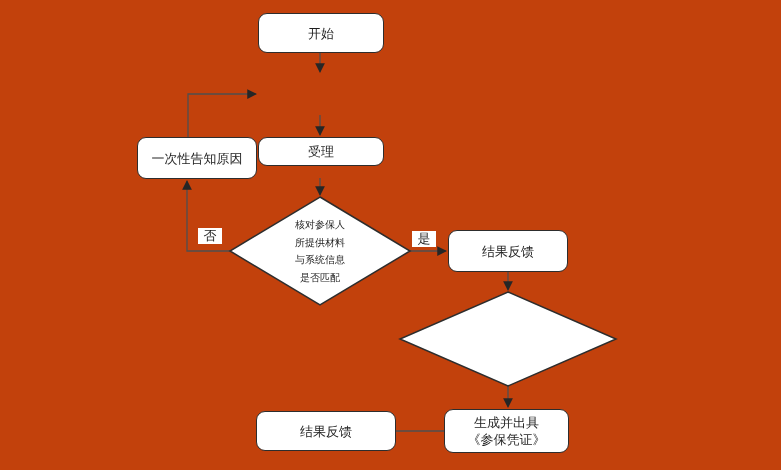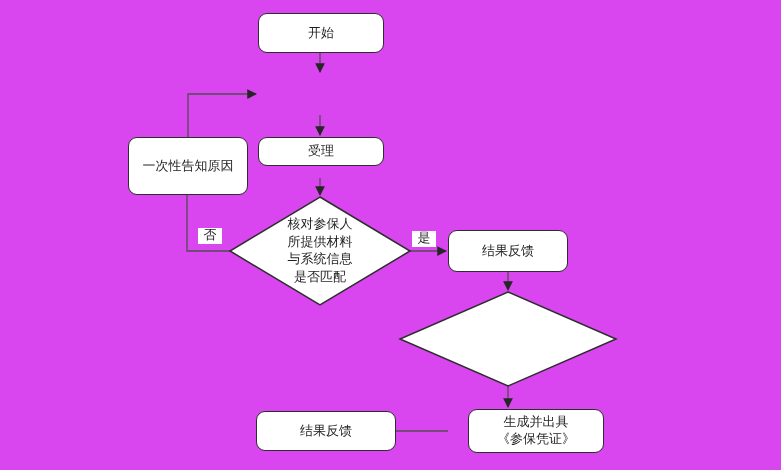--- a/index.html
+++ b/index.html
@@ -1,30 +1,30 @@
 <!DOCTYPE html>
 <html><head>
 <meta charset="utf-8">
 <style>
   html,body{margin:0;padding:0;background:#ffffff;}
   .canvas{
-    position:relative;width:781px;height:470px;background:#d946ef;overflow:hidden;
-    font-family:Liberation Mono, monospace;
+    position:relative;width:781px;height:470px;background:#c2410c;overflow:hidden;
+    font-family:Liberation Sans, sans-serif;
     color:#1f1f1f;
   }
   .edges{position:absolute;left:0;top:0;z-index:0;}
   .node{
     position:absolute;z-index:2;box-sizing:border-box;
     display:flex;align-items:center;justify-content:center;text-align:center;
     background:#ffffff;border:1.5px solid #2d2d2d;border-radius:9px;
     font-size:13px;line-height:17px;white-space:pre-line;
   }
   .diamond-label{
     position:absolute;z-index:2;display:flex;align-items:center;justify-content:center;
-    text-align:center;font-size:13px;line-height:17.5px;white-space:pre-line;
+    text-align:center;font-size:10px;line-height:17.5px;white-space:pre-line;
   }
   .edge-label{
     position:absolute;z-index:2;font-size:13px;line-height:16px;text-align:center;
     background:#ffffff;padding:0 1px;
   }
 </style>
 </head>
 <body>
 
 <div class="canvas">
@@ -48,25 +48,25 @@
 
     <polygon points="320,197 410,251 320,305 230,251" fill="#ffffff" stroke="#2d2d2d" stroke-width="1.5"></polygon>
     <polygon points="508,292 616,339 508,386 400,339" fill="#ffffff" stroke="#2d2d2d" stroke-width="1.5"></polygon>
   </svg>
 
   <div class="node" style="left:258px;top:13px;width:126px;height:40px">开始</div>
 
 
   <div class="node" style="left:258px;top:137px;width:126px;height:29px">受理</div>
 
-  <div class="node" style="left:128px;top:137px;width:120px;height:58px">一次性告知原因</div>
+  <div class="node" style="left:137px;top:137px;width:120px;height:42px">一次性告知原因</div>
 
   <div class="node" style="left:448px;top:230px;width:120px;height:42px">结果反馈</div>
 
-  <div class="node" style="left:468px;top:409px;width:136px;height:44px">生成并出具
+  <div class="node" style="left:444px;top:409px;width:125px;height:44px">生成并出具
 《参保凭证》</div>
 
   <div class="node" style="left:256px;top:411px;width:140px;height:40px">结果反馈</div>
 
   <div class="diamond-label" style="left:250px;top:197px;width:140px;height:108px">核对参保人
 所提供材料
 与系统信息
 是否匹配</div>
 
 

